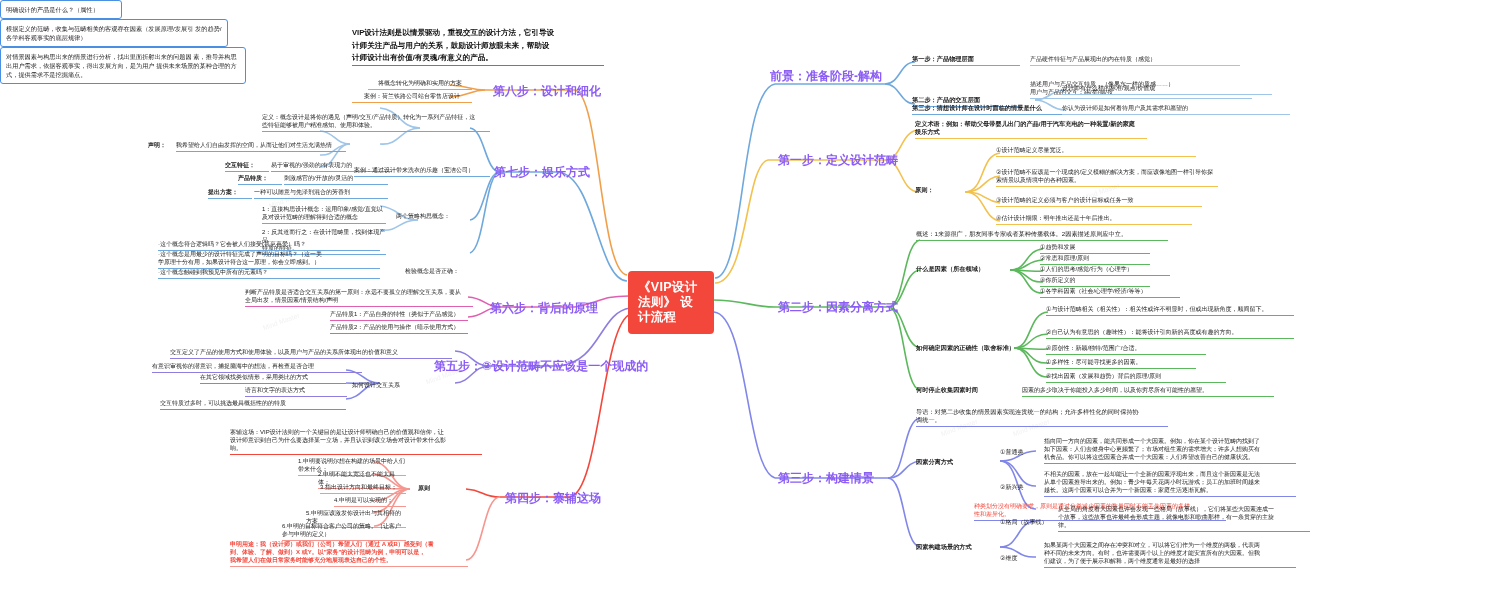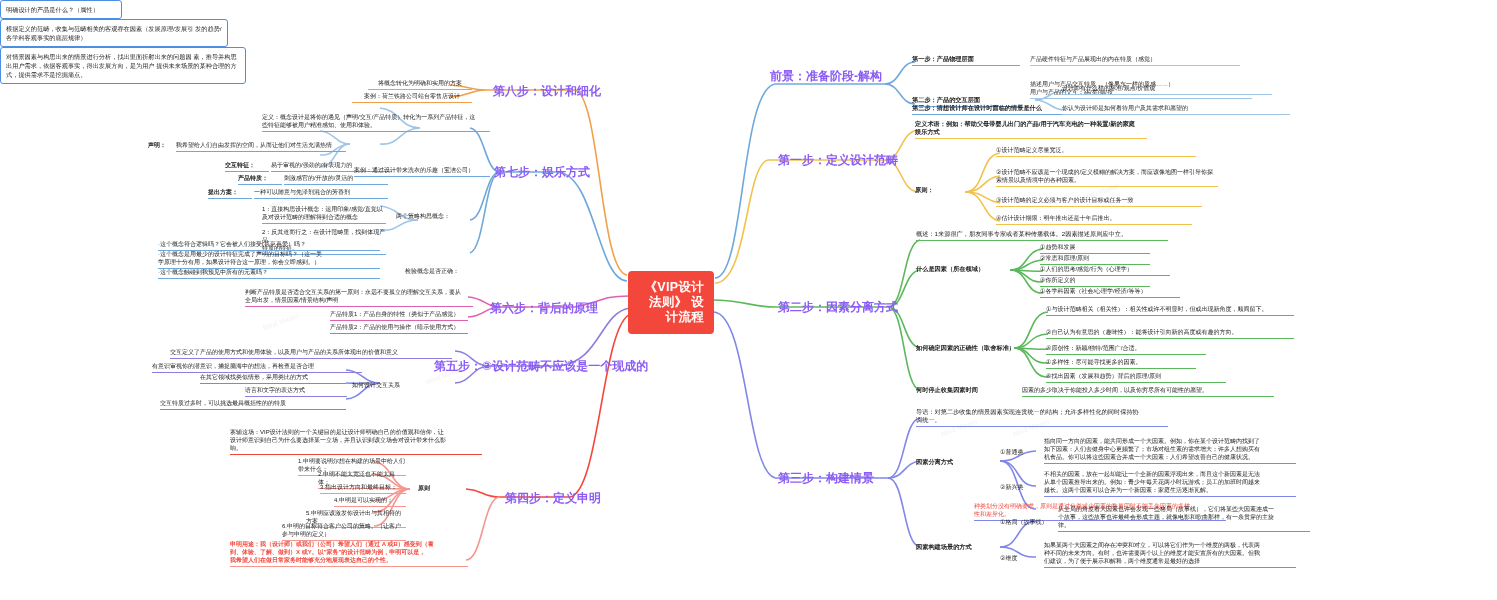--- a/index.html
+++ b/index.html
@@ -4,21 +4,21 @@
 <style>
   html,body{margin:0;padding:0;background:#fff;}
   body{width:1497px;height:600px;position:relative;overflow:hidden;
        font-family:"Liberation Sans","DejaVu Sans",sans-serif;color:#111;}
   #canvas{position:absolute;inset:0;width:1497px;height:600px;}
   svg.links{position:absolute;left:0;top:0;width:1497px;height:600px;pointer-events:none;}
   .node{position:absolute;box-sizing:border-box;}
   .lbl{position:absolute;box-sizing:border-box;white-space:pre-wrap;}
 
   
-  .central{background:#f4473b;color:#fff;border-radius:4px;text-align:right;
+  .central{background:#f4473b;color:#fff;border-radius:4px;text-align:left;
            font-size:12.5px;font-weight:bold;line-height:15px;padding:9px 10px;
            letter-spacing:.3px;}
 
   
   .l1{font-size:12px;font-weight:bold;color:#8b5cf6;line-height:15px;white-space:nowrap;}
 
   
   .l2{font-size:6.2px;line-height:8.4px;color:#222;padding-bottom:1.5px;}
   .l3{font-size:6px;line-height:8.2px;color:#222;padding-bottom:1.5px;}
   .bold{font-weight:bold;}
@@ -138,20 +138,23 @@
       <path d="M410,489 C392,489 392,489 374,488" stroke="#f5968f"></path>
       <path d="M410,489 C392,489 392,501 374,500" stroke="#f5968f"></path>
       <path d="M410,489 C392,489 392,513 374,512" stroke="#f5968f"></path>
       <path d="M410,489 C392,489 392,527 374,526" stroke="#f5968f"></path>
     </g>
   </svg>
 
   <div class="node central" style="left:628px;top:271px;width:86px;">《VIP设计法则》
 设计流程</div>
 
+  <div class="lbl intro u-red" style="left:352px;top:27px;width:252px;">VIP设计法则是以情景驱动，重视交互的设计方法，它引导设
+计师关注产品与用户的关系，鼓励设计师放眼未来，帮助设
+计师设计出有价值/有灵魂/有意义的产品。</div>
 
   <div class="callout" style="left:1180px;top:157px;width:122px;">明确设计的产品是什么？（属性）</div>
   <div class="callout" style="left:1263px;top:302px;width:228px;">根据定义的范畴，收集与范畴相关的客观存在因素（发展原理/发展引
 发的趋势/各学科客观事实的底层规律）</div>
   <div class="callout" style="left:12px;top:477px;width:246px;">对情景因素与构思出来的情景进行分析，找出里面折射出来的问题因
 素，推导并构思出用户需求，依据客观事实，得出发展方向，是为用户
 提供未来场景的某种合理的方式，提供需求不是挖掘痛点。</div>
 
   <div class="lbl l1" style="left:770px;top:69px;">前景：准备阶段-解构</div>
   <div class="lbl l2 bold u-blue" style="left:912px;top:55px;width:108px;">第一步：产品物理层面</div>
@@ -259,21 +262,21 @@
   <div class="lbl l3 u-pink" style="left:330px;top:323px;width:138px;">产品特质2：产品的使用与操作（暗示使用方式）</div>
 
   <div class="lbl l1" style="left:434px;top:359px;">第五步：②设计范畴不应该是一个现成的</div>
   <div class="lbl l3 u-purple" style="left:170px;top:348px;width:282px;">交互定义了产品的使用方式和使用体验，以及用户与产品的关系所体现出的价值和意义</div>
   <div class="lbl l3 u-purple" style="left:152px;top:362px;width:210px;">有意识审视你的潜意识，捕捉脑海中的想法，再检查是否合理</div>
   <div class="lbl l3" style="left:352px;top:381px;width:68px;">如何设计交互关系</div>
   <div class="lbl l3 u-purple" style="left:200px;top:373px;width:146px;">在其它领域找类似情形，采用类比的方式</div>
   <div class="lbl l3 u-purple" style="left:245px;top:386px;width:102px;">语言和文字的表达方式</div>
   <div class="lbl l3 u-purple" style="left:160px;top:399px;width:186px;">交互特质过多时，可以挑选最具概括性的的特质</div>
 
-  <div class="lbl l1" style="left:505px;top:491px;">第四步：定义申明</div>
+  <div class="lbl l1" style="left:505px;top:491px;">第四步：寨辅这场</div>
   <div class="lbl l3 u-red" style="left:230px;top:428px;width:252px;">寨辅这场：VIP设计法则的一个关键目的是让设计师明确自己的价值观和信仰，让
 设计师意识到自己为什么要选择某一立场，并且认识到该立场会对设计带来什么影
 响。</div>
   <div class="lbl l3" style="left:418px;top:484px;width:30px;font-weight:bold;">原则</div>
   <div class="lbl l3 u-redl" style="left:298px;top:457px;width:108px;">1.申明要说明尔想在构建的场景中给人们带来什么；</div>
   <div class="lbl l3 u-redl" style="left:318px;top:470px;width:88px;">2.申明不能太宽泛也不能太具体；</div>
   <div class="lbl l3 u-redl" style="left:320px;top:483px;width:86px;">3.指出设计方向和最终目标；</div>
   <div class="lbl l3 u-redl" style="left:334px;top:496px;width:72px;">4.申明是可以实现的；</div>
   <div class="lbl l3 u-redl" style="left:306px;top:509px;width:100px;">5.申明应该激发你设计出与其相符的方案</div>
   <div class="lbl l3 u-redl" style="left:282px;top:522px;width:124px;">6.申明的目标符合客户公司的策略。（让客户参与申明的定义）</div>

